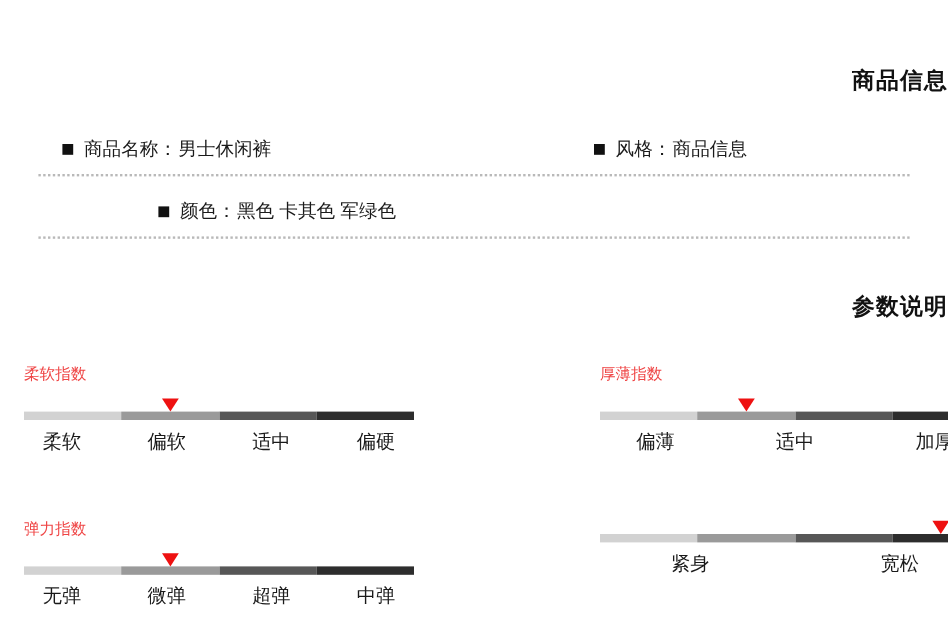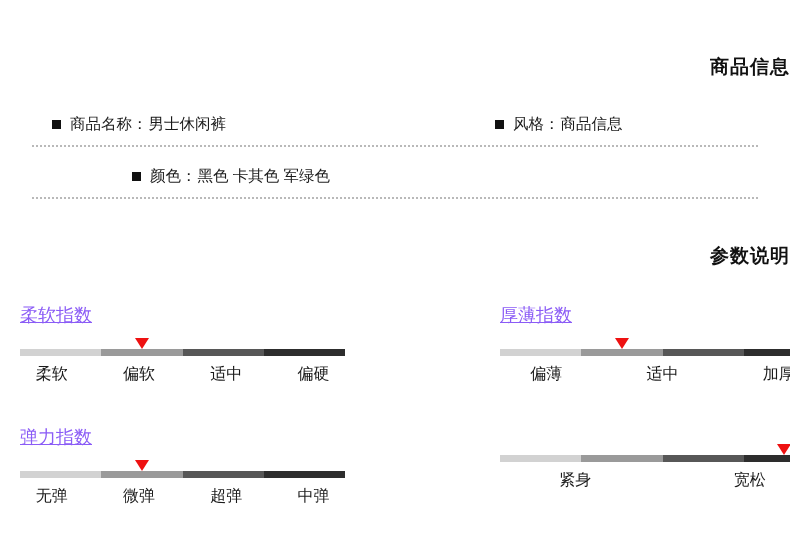--- a/index.html
+++ b/index.html
@@ -73,25 +73,24 @@
   .gauge-row {
     display: flex;
     width: 100%;
   }
   .gauge {
     width: 50%;
     box-sizing: border-box;
   }
   .gauge.right-col { padding-left: 105px; }
   .gauge-title {
-    font-size: 18px;
-    color: #8b5cf6;
+    font-size: 13px;
+    color: #ef4444;
     margin-bottom: 9px;
     white-space: nowrap;
-    text-decoration: underline;
   }
   .gauge-body {
     width: 325px;
     position: relative;
   }
   .marker-lane {
     height: 13px;
     position: relative;
   }
   .marker {
@@ -120,21 +119,21 @@
     margin-top: 8px;
     gap: 24px;
   }
   .bar-label {
     flex: 1 1 0;
     text-align: center;
     font-size: 16px;
     color: #1a1a1a;
     white-space: nowrap;
   }
-  .gauge-row.second { margin-top: 40px; align-items: center; }
+  .gauge-row.second { margin-top: 53px; }
 </style>
 </head>
 <body>
 
 <div class="section-title" id="product-info-title">商品信息</div>
 
 <div class="info-block">
 
   <div class="info-row">
     <div class="info-cell left">

